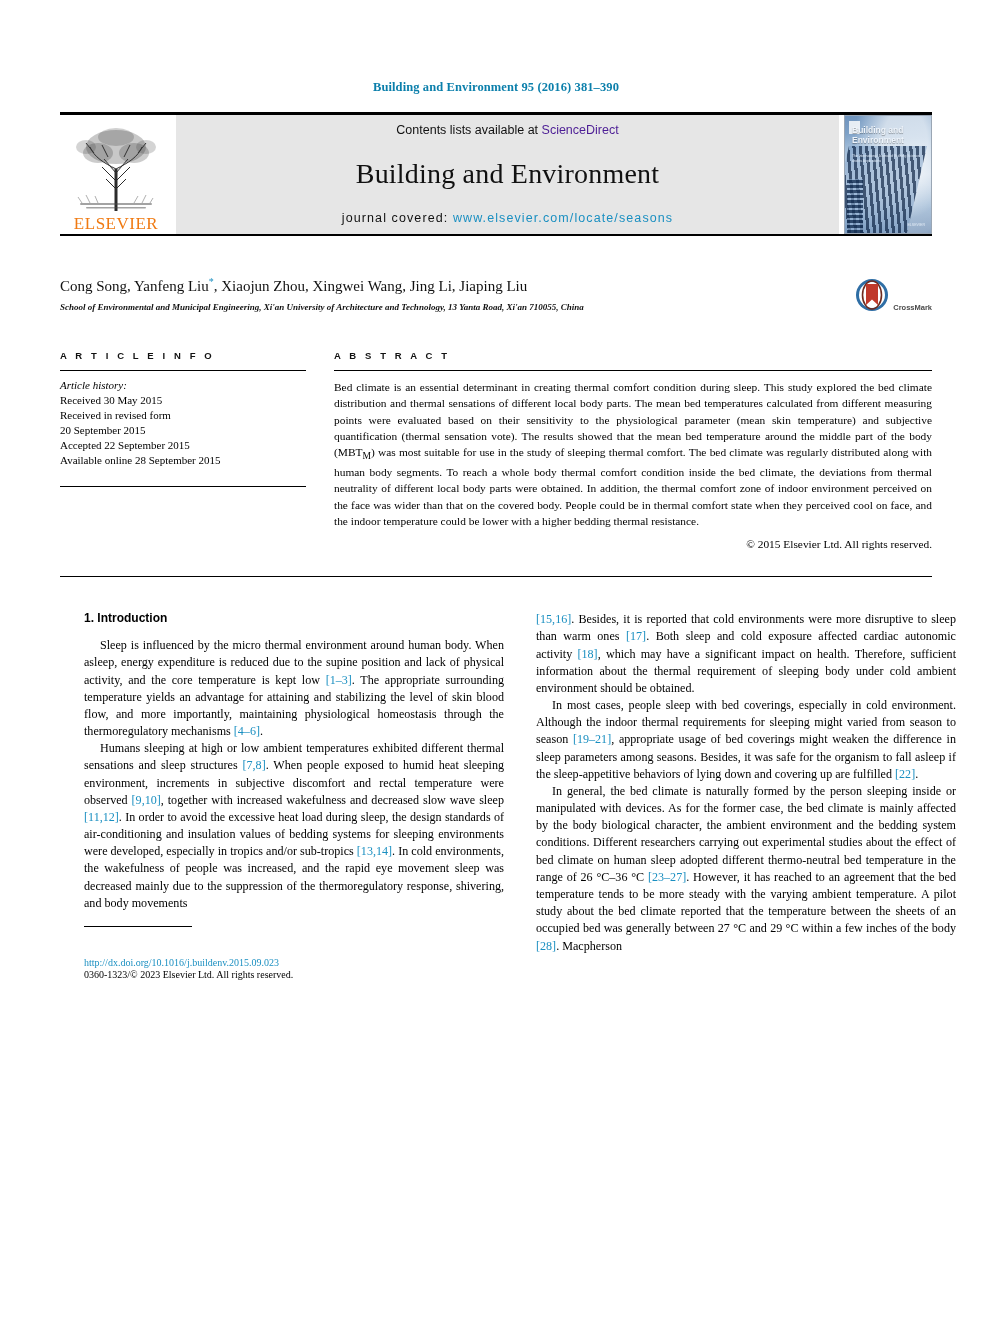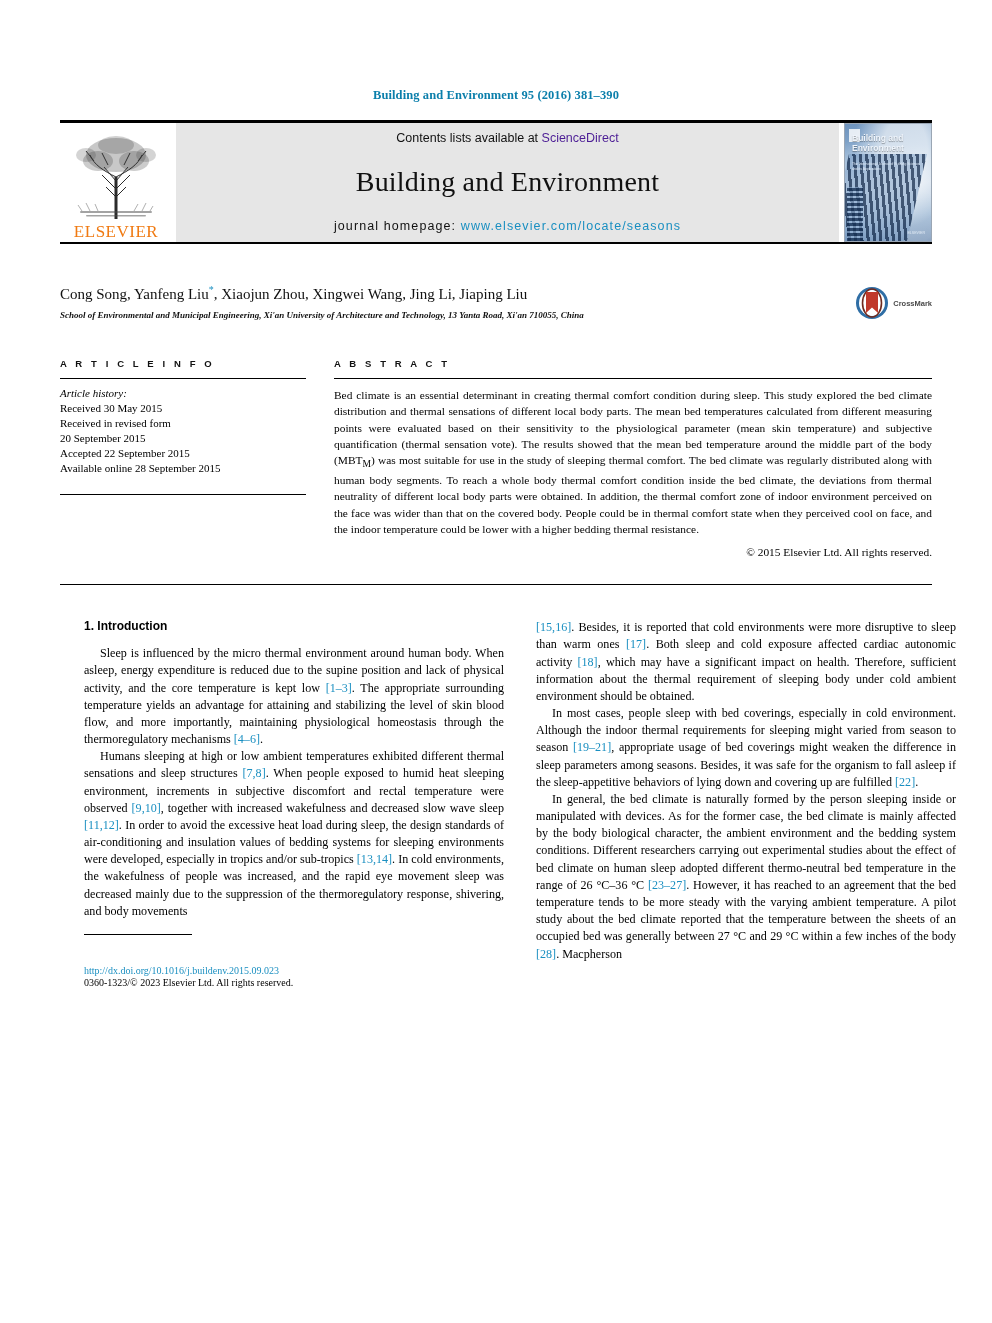--- a/index.html
+++ b/index.html
@@ -5,21 +5,21 @@
   * { box-sizing: border-box; }
   html, body { margin: 0; padding: 0; }
   body {
     width: 992px; height: 1323px;
     background: #ffffff;
     font-family: "Liberation Serif", "DejaVu Serif", serif;
     color: #000000;
     position: relative;
     overflow: hidden;
   }
-  .page { position: relative; width: 992px; height: 1323px; padding: 16px 60px; }
+  .page { position: relative; width: 992px; height: 1323px; padding: 8px 60px; }
 
   
   .runninghead {
     text-align: center;
     color: #0b7fab;
     font-size: 12.5px;
     font-weight: bold;
     padding-top: 72px;
     letter-spacing: .1px;
   }
@@ -97,21 +97,21 @@
   
   .titleblock { margin-top: 40px; position: relative; }
   .art-title {
     font-size: 20.5px; line-height: 1.33; font-weight: normal;
     margin: 0; max-width: 700px; color:#111;
   }
   .authors { font-size: 15px; margin-top: 15px; color:#111; }
   .authors sup { font-size: 10px; color:#1a8fc1; vertical-align: super; }
   .affil { font-size: 9px; font-style: italic; margin-top: 7px; color:#111; font-weight:bold; }
 
-  .crossmark { position: absolute; right: 0; top: 2px; display:flex; align-items:center; gap:4px; }
+  .crossmark { position: absolute; right: 0; top: 2px; display:flex; align-items:flex-end; gap:4px; }
   .crossmark-label { font-family:"Liberation Sans", sans-serif; font-size:7.5px; font-weight:bold; color:#4a4a4a; }
 
   
   .infoabs { margin-top: 38px; display: flex; gap: 28px; }
   .col-info { width: 246px; flex: 0 0 246px; }
   .col-abs  { flex: 1 1 auto; }
   .sechead {
     font-family:"Liberation Sans", sans-serif;
     font-size: 9.5px; font-weight: bold; letter-spacing: 3.1px;
     color:#111; margin-bottom: 9px;
@@ -177,21 +177,21 @@
       </svg>
       <div class="elsevier-word">ELSEVIER</div>
     </div>
 
     <div class="contents-box">
       <div class="contents-line">
         <span>Contents lists available at </span><span class="sd">ScienceDirect</span>
       </div>
       <div class="journal-name">Building and Environment</div>
       <div class="homepage">
-        <span>journal homepage: </span><span class="url">www.elsevier.com/locate/seasons</span>
+        <span>journal covered: </span><span class="url">www.elsevier.com/locate/seasons</span>
       </div>
     </div>
 
     <div class="cover-thumb">
       <div class="cover-sky"></div>
       <div class="cover-building"></div>
       <div class="cover-building2"></div>
       <div class="cover-el"></div>
       <div class="cover-title">Building and Environment</div>
       <div class="cover-sub">The International Journal of Building Science and its Applications</div>

